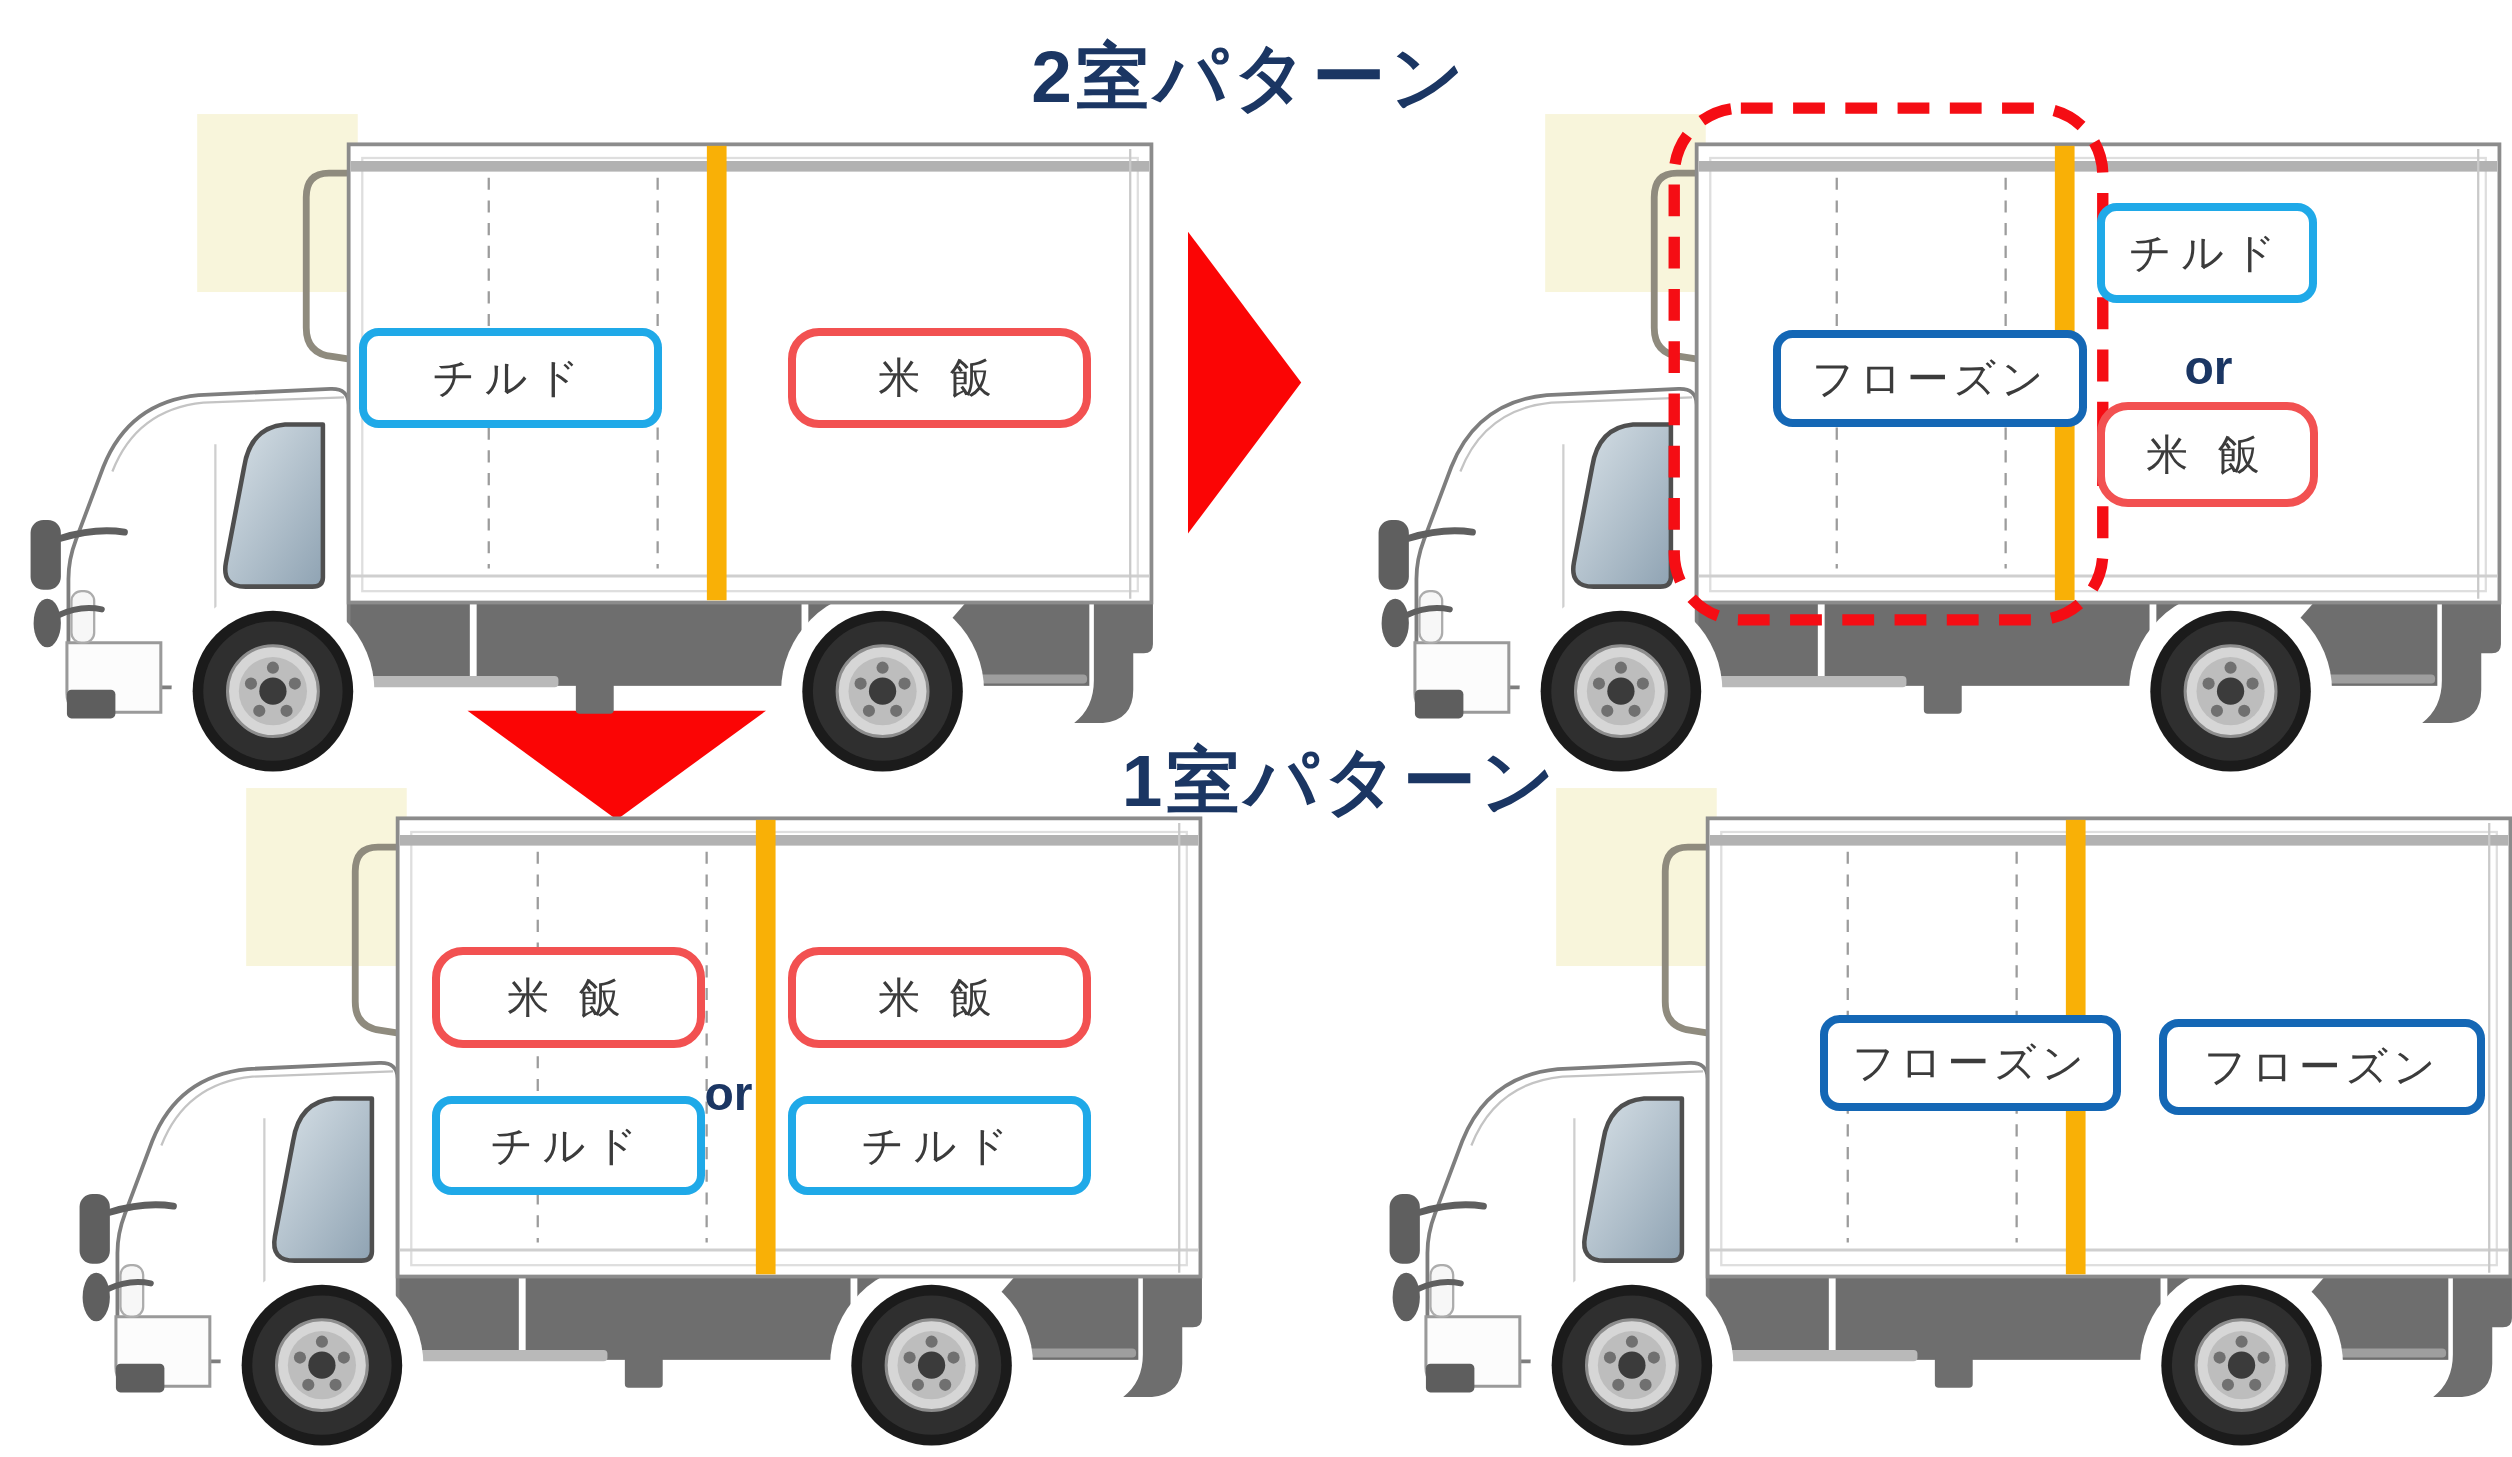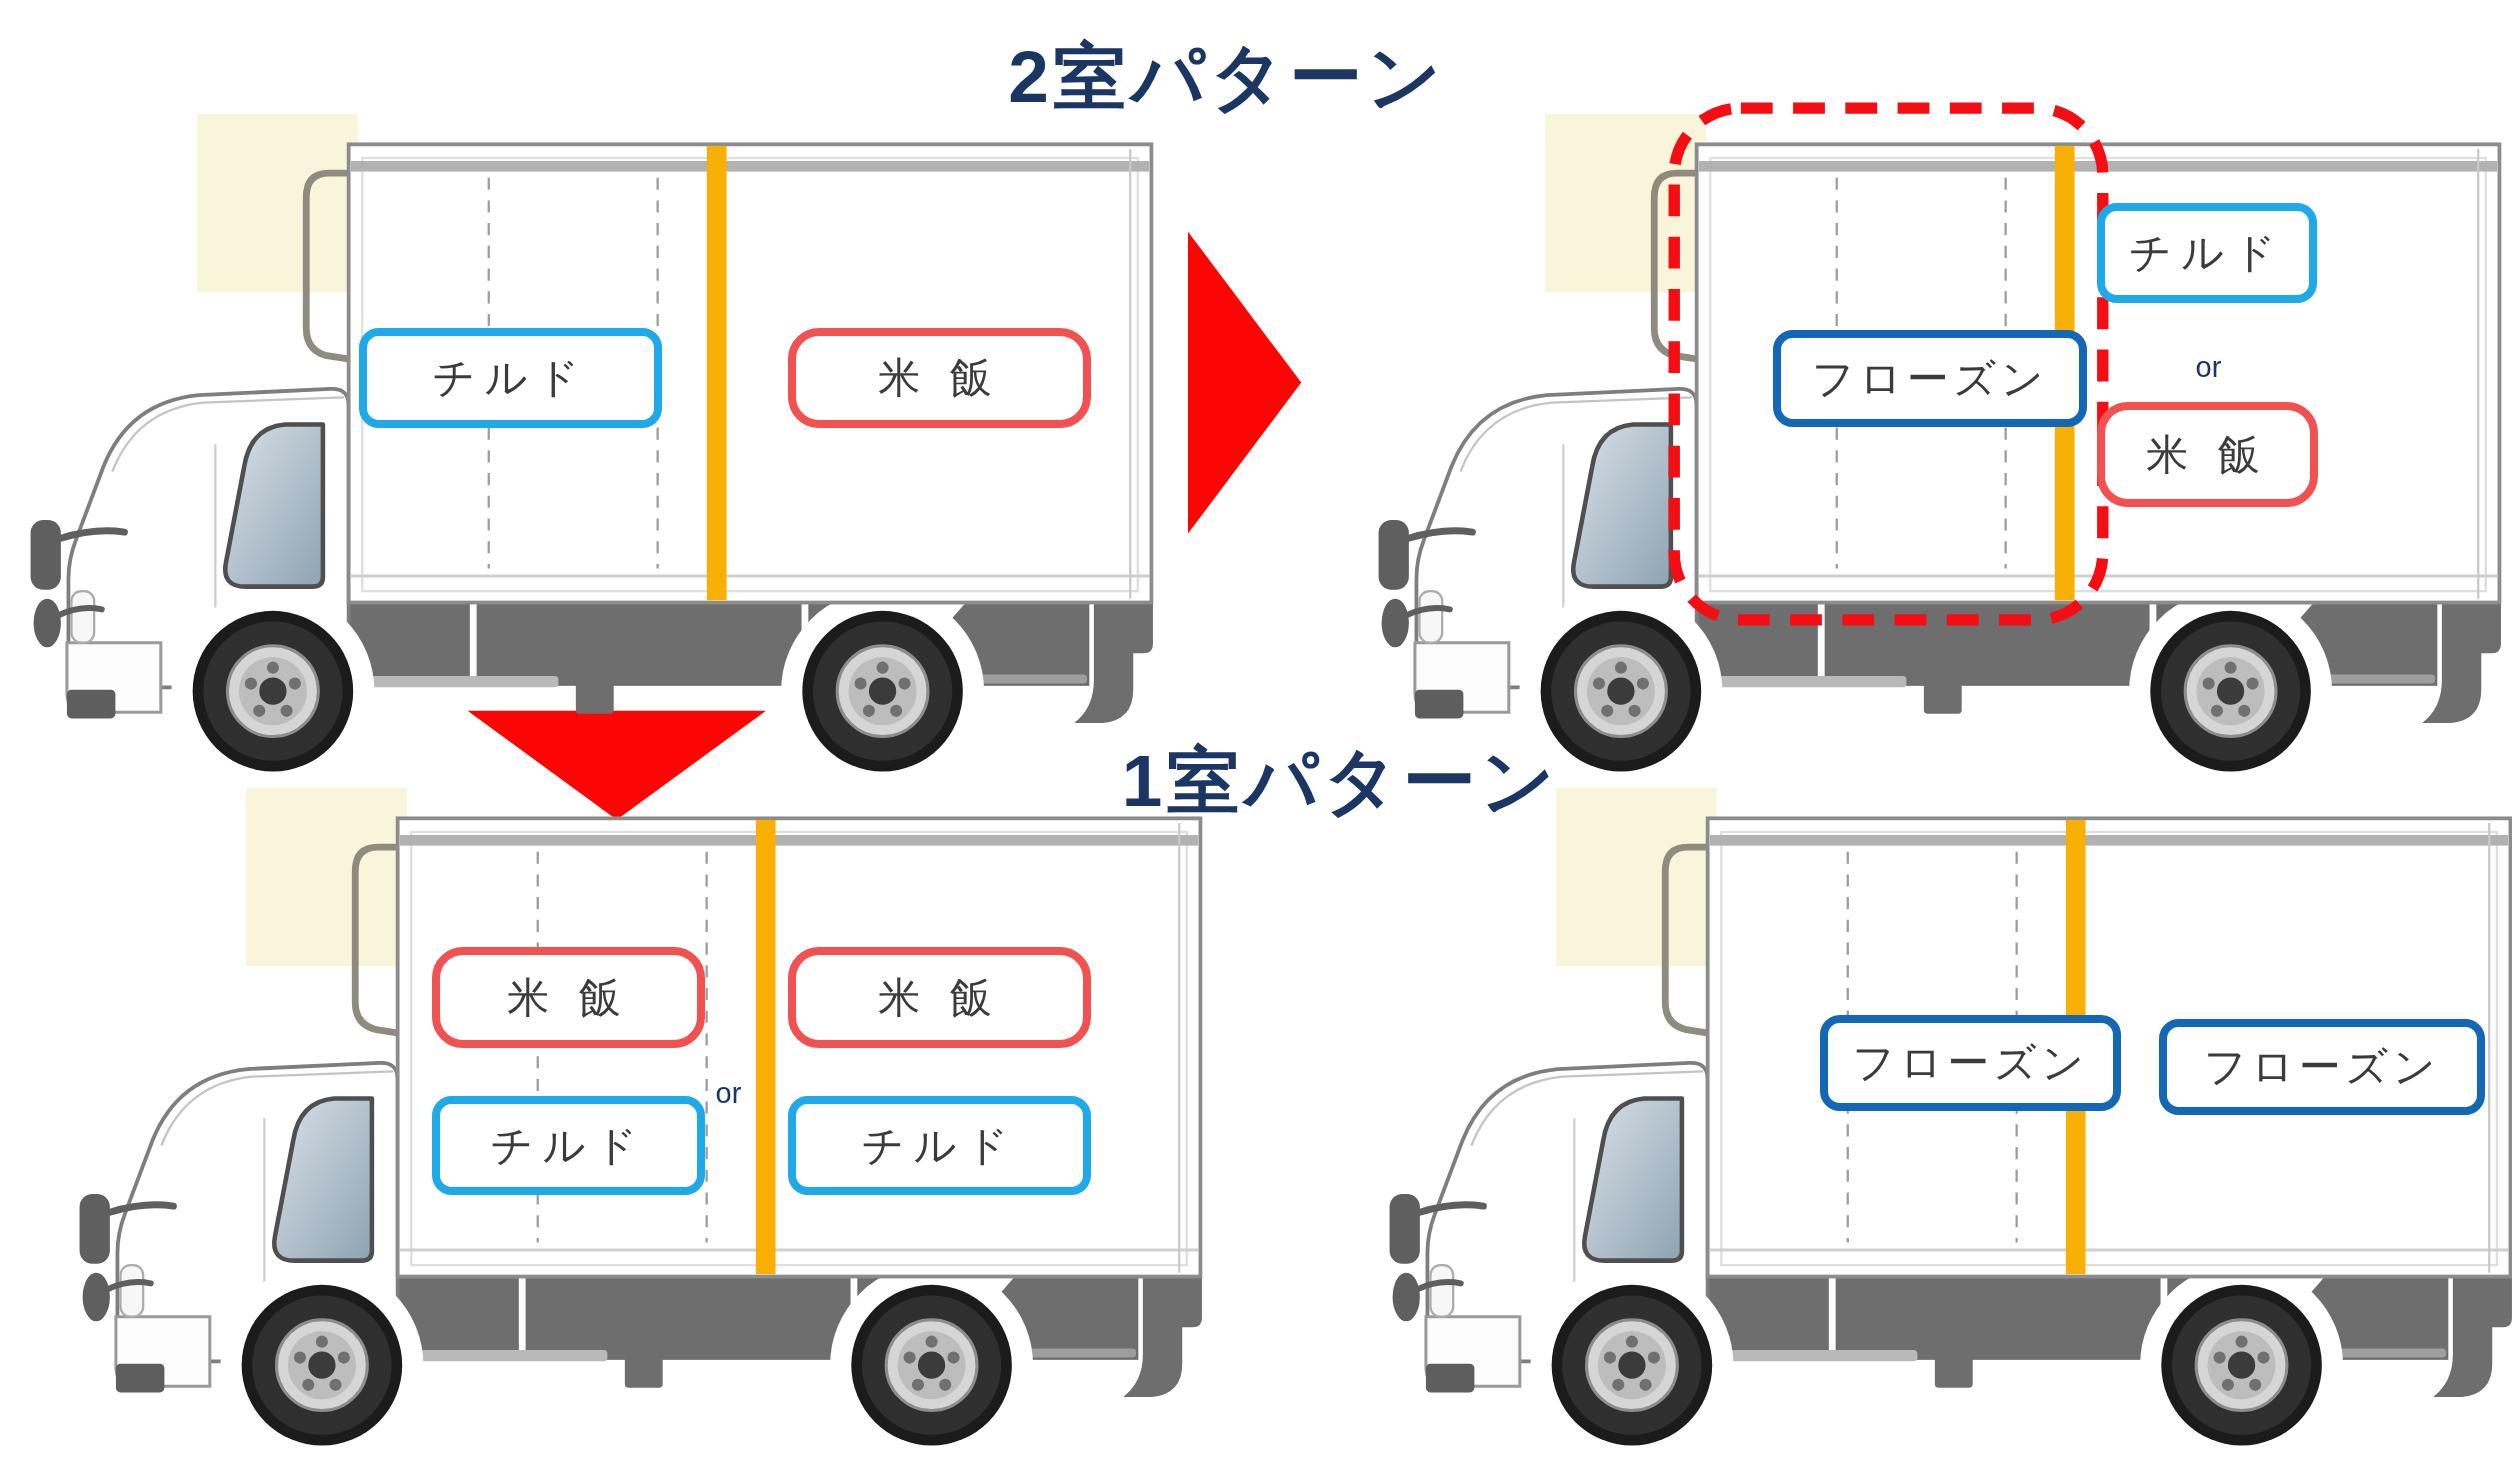--- a/index.html
+++ b/index.html
@@ -27,21 +27,21 @@
     font-size:42px;color:var(--label_text,#3B3B3B);
     letter-spacing:9px;white-space:nowrap;
     box-sizing:border-box;
   }
   .tag.chilled{border-color:var(--chilled_border,#1FA9E8);}
   .tag.rice{border-color:var(--rice_border,#F25151);border-radius:31px;}
   .tag.frozen{border-color:var(--frozen_border,#1467B5);letter-spacing:4.5px;margin-left:44px;}
   .or-label{
     position:absolute;
     display:flex;align-items:center;justify-content:center;
-    font-size:29px;font-weight:400;color:var(--title_text,#1B3663);
+    font-size:48px;font-weight:700;color:var(--title_text,#1B3663);
   }
   .arrow-svg{position:absolute;}
   .arrow-shape{fill:var(--arrow,#FB0505);}
   .dashed-frame{position:absolute;}
   .dashed-frame rect{
     fill:none;
     stroke:var(--dashed_highlight,#F50D14);
     stroke-width:15;
     stroke-dasharray:42 27;
   }
@@ -119,21 +119,21 @@
       <path d="M50 560 Q96 546 134 552" fill="none" stroke="#5F5F5F" stroke-width="9" stroke-linecap="round"></path>
       <rect x="10" y="536" width="40" height="92" rx="17" fill="#5F5F5F"></rect>
       <path d="M46 662 Q76 648 104 654" fill="none" stroke="#5F5F5F" stroke-width="8" stroke-linecap="round"></path>
       <ellipse cx="32" cy="672" rx="18" ry="32" fill="#5F5F5F"></ellipse>
     </symbol>
   </defs>
 </svg>
 
 <div id="canvas">
 
-  <div class="title" style="left:992px;top:29px;width:470px;height:98px">2室パターン</div>
+  <div class="title" style="left:1015px;top:29px;width:470px;height:98px">2室パターン</div>
   <div class="title" style="left:1083px;top:733px;width:515px;height:98px">1室パターン</div>
 
   <svg class="arrow-svg" style="left:1188px;top:231px" width="117" height="307" viewBox="0 0 155 405">
     <polygon class="arrow-shape" points="0,0 150,200 0,400"></polygon>
   </svg>
   <svg class="arrow-svg" style="left:466px;top:709px" width="303" height="114" viewBox="0 0 400 150">
     <polygon class="arrow-shape" points="2,2 396,2 199,146"></polygon>
   </svg>
 
   <div class="truck" style="left:23px;top:114px">

